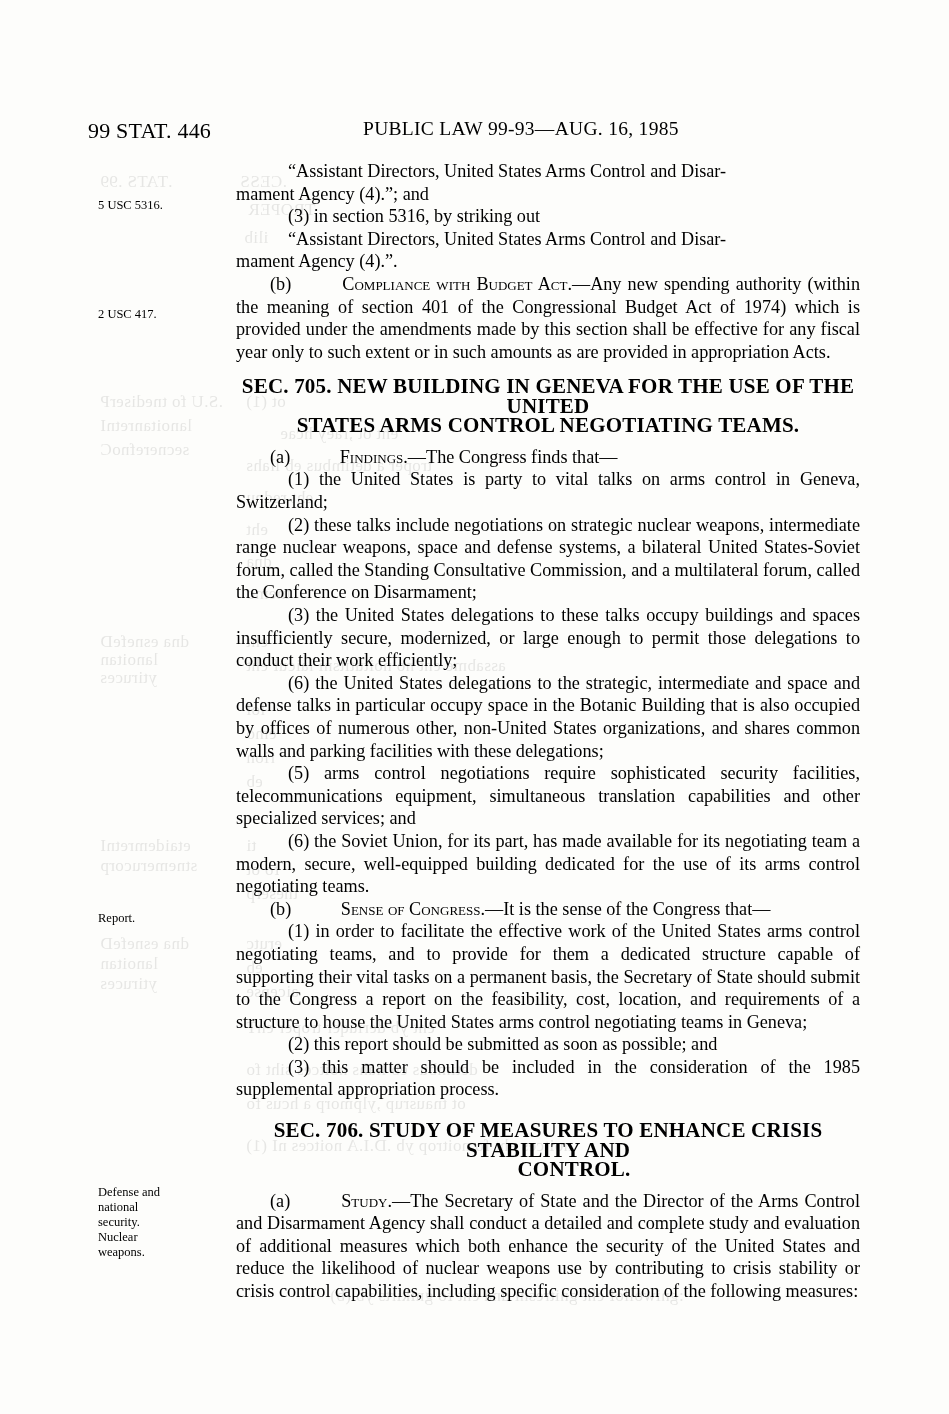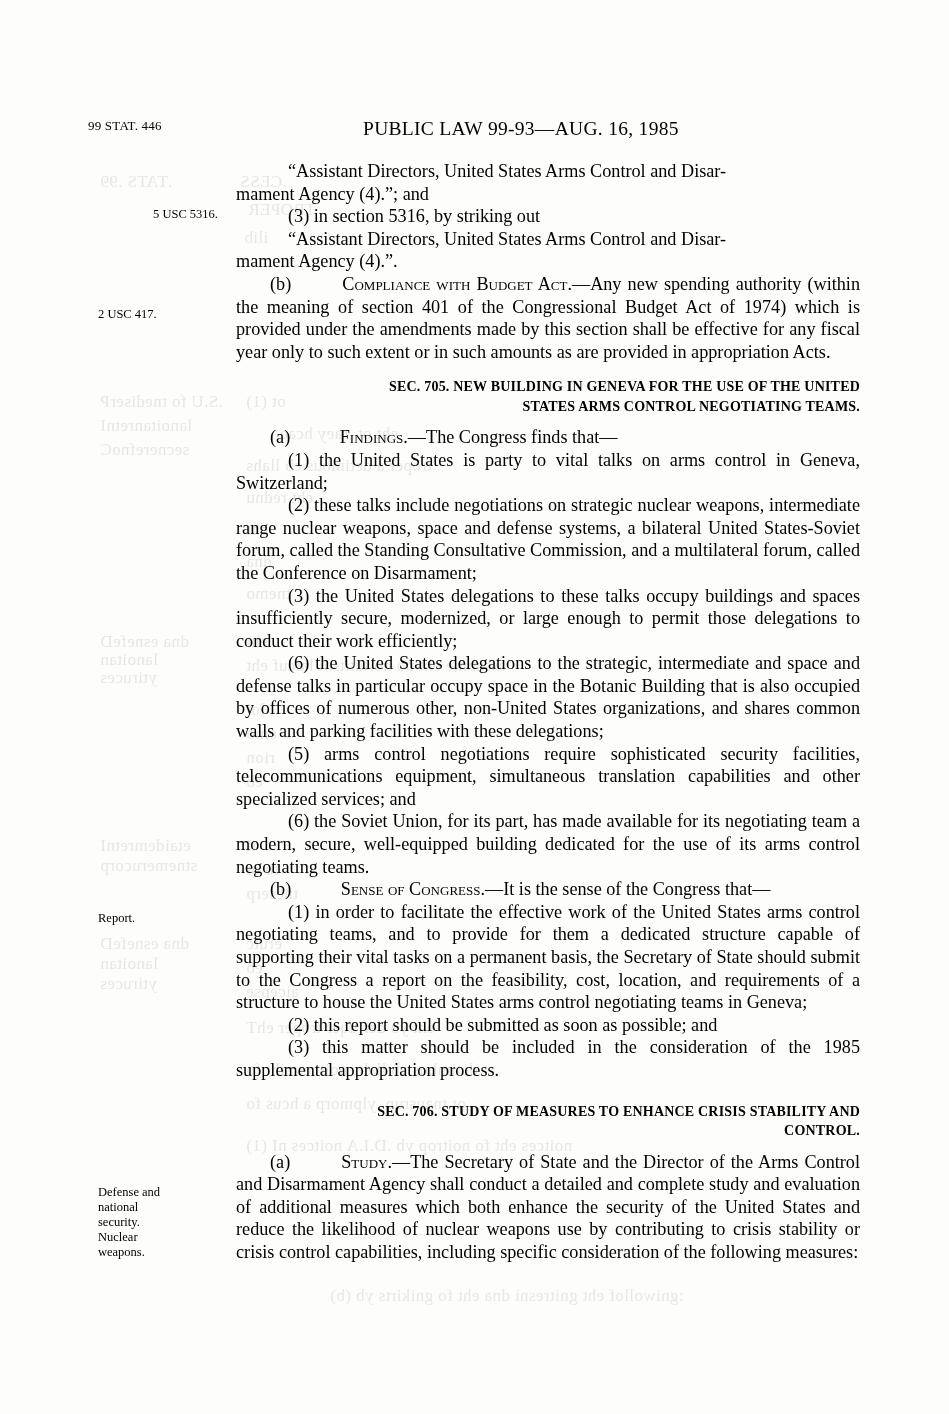--- a/index.html
+++ b/index.html
@@ -27,21 +27,21 @@
     position: absolute;
     top: 118px;
     left: 0;
     width: 949px;
     height: 26px;
   }
   .stat-no {
     position: absolute;
     left: 88px;
     top: 0;
-    font-size: 13px;
+    font-size: 22px;
     letter-spacing: 0.2px;
     white-space: nowrap;
   }
   .law-title {
     position: absolute;
     left: 363px;
     top: 0;
     font-size: 19.5px;
     letter-spacing: 0.3px;
     white-space: nowrap;
@@ -78,25 +78,25 @@
   .flush {
     text-indent: 0;
   }
   .sc {
     font-variant: small-caps;
     margin-left: 45px;
   }
   .sec-head {
     margin-top: 14px;
     margin-bottom: 10px;
-    font-size: 14px;
+    font-size: 21px;
     line-height: 19.5px;
     font-weight: bold;
     letter-spacing: 0.2px;
-    text-align: right;
+    text-align: center;
   }
   .sec-head .l2 {
     display: block;
   }
   
   .ghost {
     position: absolute;
     color: rgba(120,120,120,0.17);
     font-family: "Liberation Serif", serif;
     font-size: 17px;
@@ -149,21 +149,21 @@
   <div class="ghost" style="left:246px; top:1060px;">detimbus eb llahs noitces siht fo</div>
   <div class="ghost" style="left:246px; top:1094px;">ot tnausrup ,ylpmorp a hcus fo</div>
   <div class="ghost" style="left:246px; top:1136px;">noitces eht fo noitrop yb .D.I.A noitces nI (1)</div>
   <div class="ghost" style="left:330px; top:1286px;">:gniwollof eht gnitresni dna eht fo gnikirts yb (b)</div>
 
   <div class="header">
     <span class="stat-no">99 STAT. 446</span>
     <span class="law-title">PUBLIC LAW 99-93—AUG. 16, 1985</span>
   </div>
 
-  <div class="margin-note" style="top:207px;text-align:right;">5 USC 5316.</div>
+  <div class="margin-note" style="top:198px;">5 USC 5316.</div>
   <div class="margin-note" style="top:307px;">2 USC 417.</div>
   <div class="margin-note" style="top:911px;">Report.</div>
   <div class="margin-note" style="top:1185px; white-space:pre-line;">Defense and
 national
 security.
 Nuclear
 weapons.</div>
 
   <div class="body-col">
 

